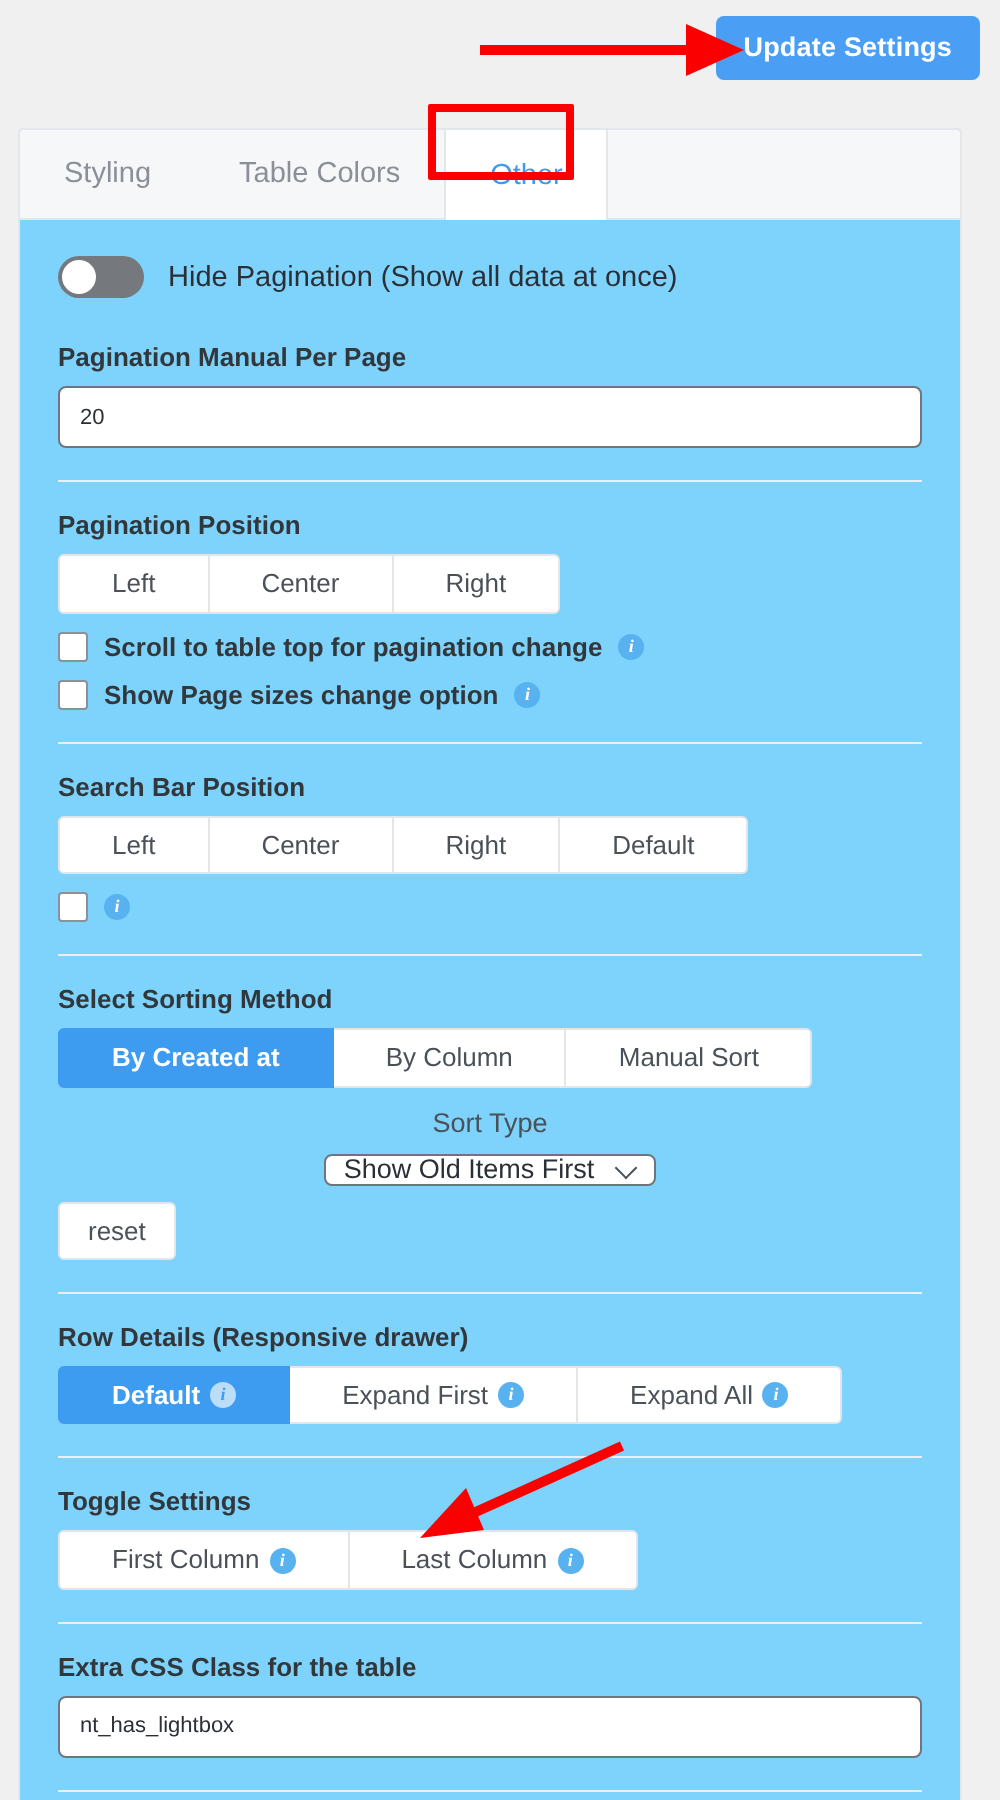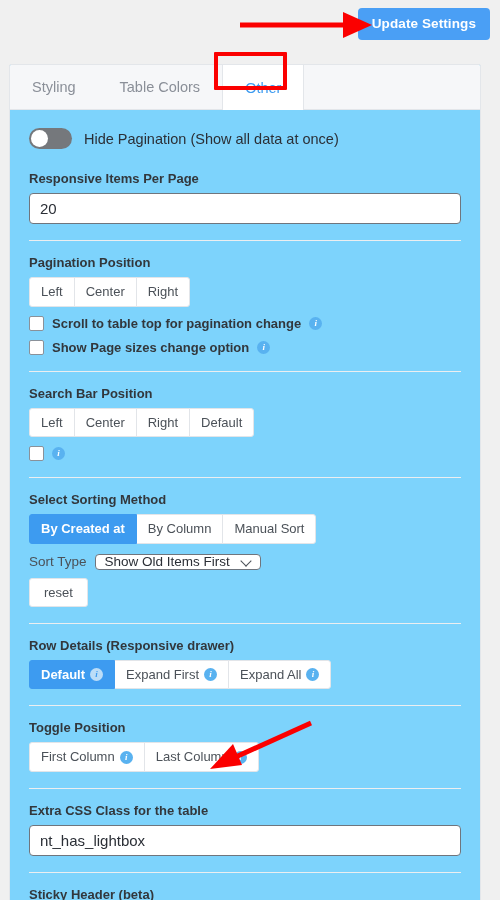--- a/index.html
+++ b/index.html
@@ -102,21 +102,21 @@
     margin-bottom: 7px;
   }
 
   
   .text-input {
     width: 100%;
     height: 31px;
     border: 1px solid #6f757d;
     border-radius: 4px;
     padding: 0 10px;
-    font-size: 15px;
+    font-size: 11px;
     color: #2b2f36;
     font-family: "Liberation Sans", sans-serif;
     background: #fff;
     outline: none;
   }
 
   
   .divider {
     height: 1px;
     background: #eceef0;
@@ -124,21 +124,21 @@
   }
 
   
   .btn-group { display: flex; }
   .grp-btn {
     border: 1px solid #e2e5e9;
     background: #ffffff;
     color: #4b5158;
     font-size: 13px;
     font-family: "Liberation Sans", sans-serif;
-    padding: 6px 11px;
+    padding: 6px 26px;
     cursor: pointer;
     margin-left: -1px;
     display: flex; align-items: center; gap: 5px;
     line-height: 1.2;
     white-space: nowrap;
   }
   .grp-btn:first-child { margin-left: 0; border-radius: 3px 0 0 3px; }
   .grp-btn:last-child { border-radius: 0 3px 3px 0; }
   .grp-btn.active {
     background: #3d9bf0;
@@ -172,21 +172,21 @@
     font-style: italic;
     font-weight: bold;
     font-family: "Liberation Serif", serif;
     flex: none;
     cursor: pointer;
     line-height: 1;
   }
   .info.on-blue { background: #bcddf8; color: #3d9bf0; }
 
   
-  .sort-row { display: flex; align-items: center; gap: 8px; margin-top: 10px; }
+  .sort-row { display: flex; align-items: center; gap: 8px; margin-top: 10px; flex-direction: column; }
   .sort-lbl { font-size: 13.5px; color: #4b5158; }
   .select {
     height: 16px;
     border: 1px solid #6f757d;
     border-radius: 4px;
     background: #fff;
     padding: 0 9px;
     display: flex; align-items: center; gap: 12px;
     font-size: 13.5px;
     color: #2b2f36;
@@ -244,21 +244,21 @@
 
       
       <div class="toggle-row">
         <div class="switch">
           <div class="knob"></div>
         </div>
         <span class="toggle-label">Hide Pagination (Show all data at once)</span>
       </div>
 
       
-      <div class="field-label">Responsive Items Per Page</div>
+      <div class="field-label">Pagination Manual Per Page</div>
       <input class="text-input" value="20" style="">
 
       <div class="divider"></div>
 
       
       <div class="section-label">Pagination Position</div>
       <div class="btn-group">
         <button class="grp-btn">Left</button>
         <button class="grp-btn">Center</button>
         <button class="grp-btn">Right</button>
@@ -325,21 +325,21 @@
         </button>
         <button class="grp-btn">
           <span>Expand All</span>
           <span class="info">i</span>
         </button>
       </div>
 
       <div class="divider"></div>
 
       
-      <div class="section-label">Toggle Position</div>
+      <div class="section-label">Toggle Settings</div>
       <div class="btn-group">
         <button class="grp-btn">
           <span>First Column</span>
           <span class="info">i</span>
         </button>
         <button class="grp-btn">
           <span>Last Column</span>
           <span class="info">i</span>
         </button>
       </div>

